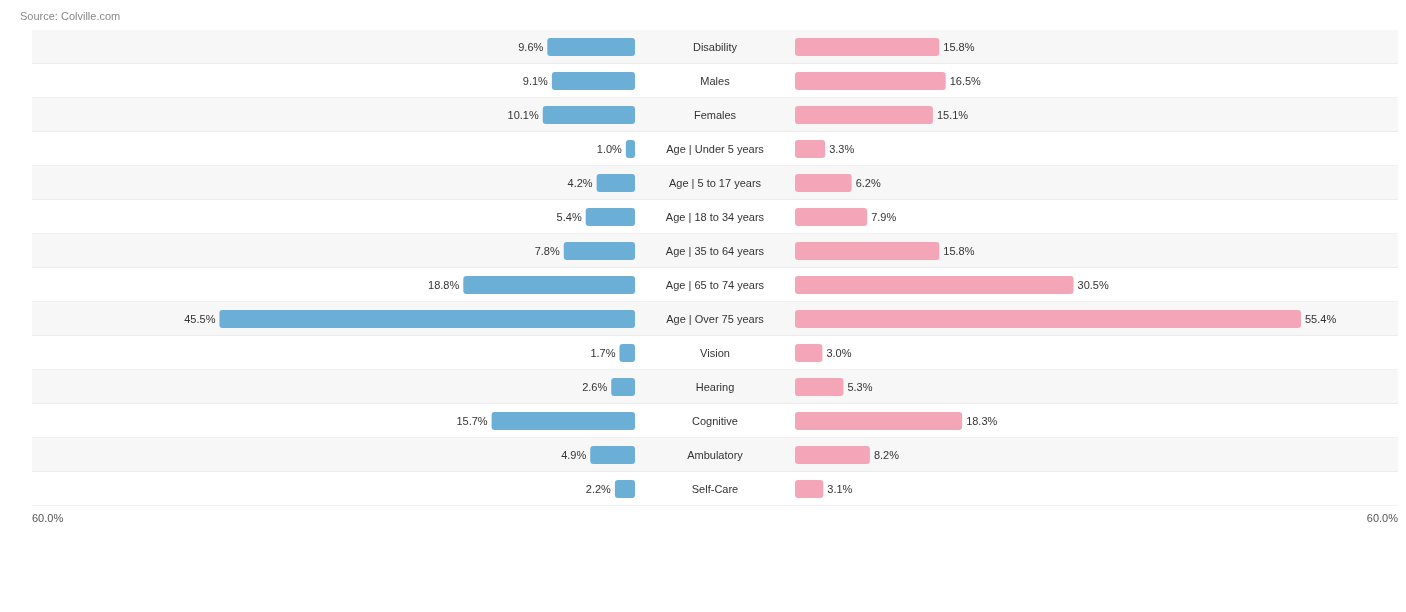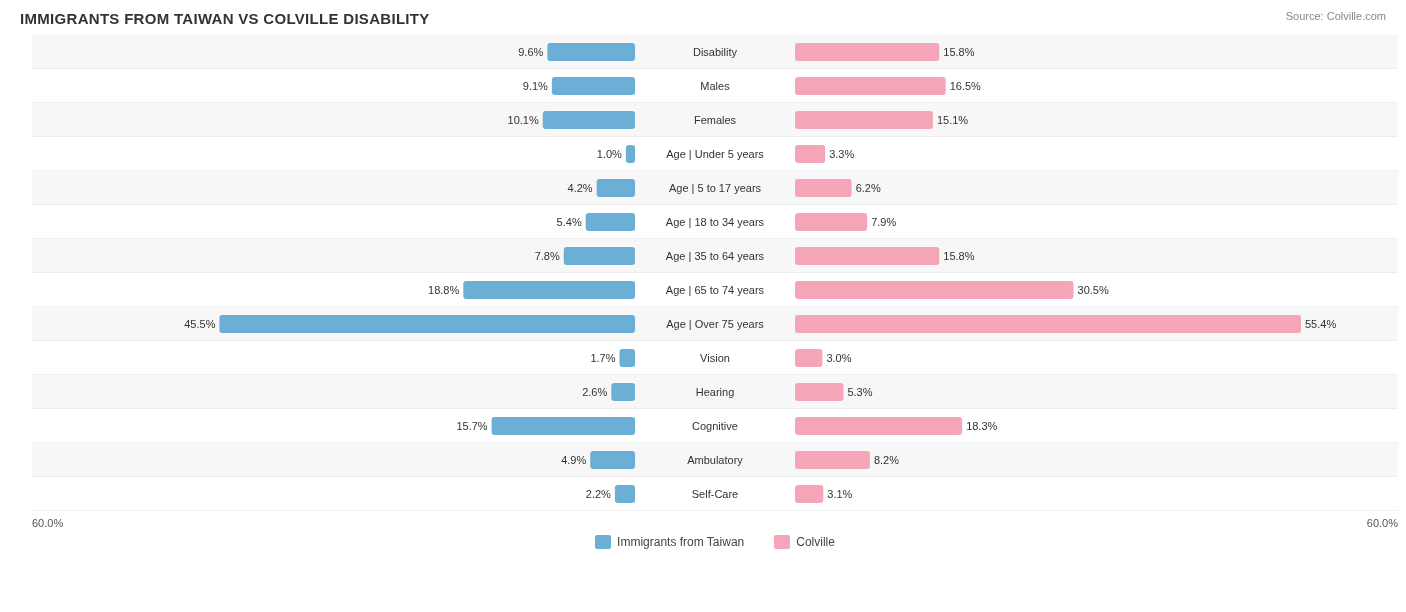--- a/index.html
+++ b/index.html
@@ -64,21 +64,20 @@
       width: 16px;
       height: 14px;
       border-radius: 2px;
     }
   </style>
 </head>
 <body>
 
 <div class="chart-container">
   <div class="chart-header">
-    <div class="chart-title">IMMIGRANTS FROM TAIWAN VS COLVILLE DISABILITY</div>
     <div class="chart-source">Source: Colville.com</div>
   </div>
   <div class="chart-body">
     <div id="chart-rows-container">
         <svg width="100%" height="476" viewBox="0 0 1366 476" style="display: block;">
           <rect x="0" y="0" width="1366" height="34" fill="#f7f7f7"></rect>
           <line x1="0" y1="34" x2="1366" y2="34" stroke="#e0e0e0" stroke-width="1"></line>
           <rect x="515.3199999999999" y="8" width="87.68" height="18" fill="#6baed6" rx="3"></rect>
           <rect x="763" y="8" width="144.30666666666667" height="18" fill="#f4a6b8" rx="3"></rect>
           <text x="511.31999999999994" y="21" text-anchor="end" font-size="11" fill="#333" font-family="Arial, sans-serif">9.6%</text>
@@ -174,24 +173,14 @@
           <rect x="763" y="450" width="28.313333333333333" height="18" fill="#f4a6b8" rx="3"></rect>
           <text x="578.9066666666666" y="463" text-anchor="end" font-size="11" fill="#333" font-family="Arial, sans-serif">2.2%</text>
           <text x="795.3133333333333" y="463" text-anchor="start" font-size="11" fill="#333" font-family="Arial, sans-serif">3.1%</text>
           <text x="683" y="463" text-anchor="middle" font-size="11" fill="#333" font-family="Arial, sans-serif">Self-Care</text>
         </svg>
       </div>
     <div class="axis-row">
       <span class="axis-label">60.0%</span>
       <span class="axis-label">60.0%</span>
     </div>
-    <div class="legend">
-      <div class="legend-item">
-        <div class="legend-color" style="background:#6baed6;"></div>
-        <span>Immigrants from Taiwan</span>
-      </div>
-      <div class="legend-item">
-        <div class="legend-color" style="background:#f4a6b8;"></div>
-        <span>Colville</span>
-      </div>
-    </div>
   </div>
 </div>
 
 </body></html>

